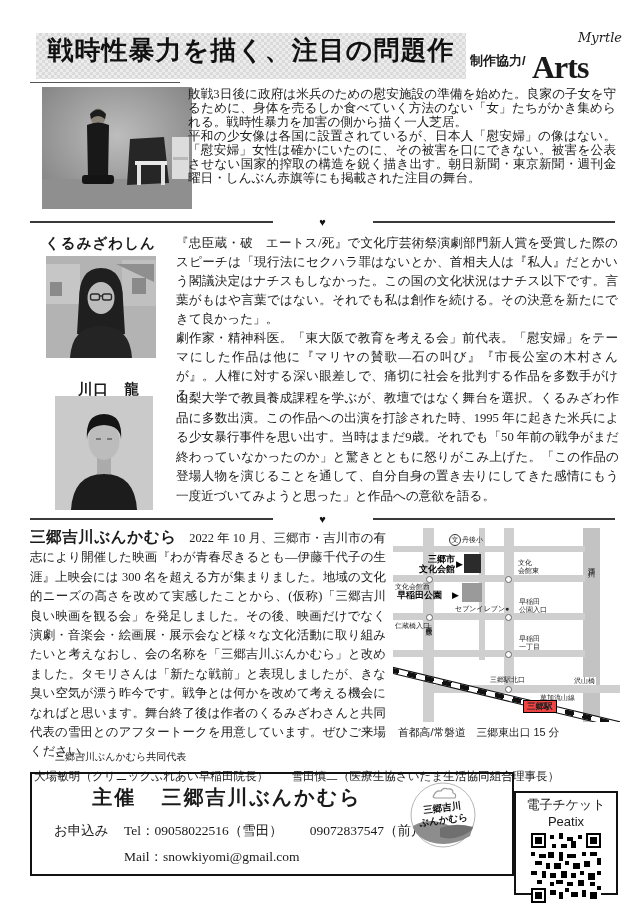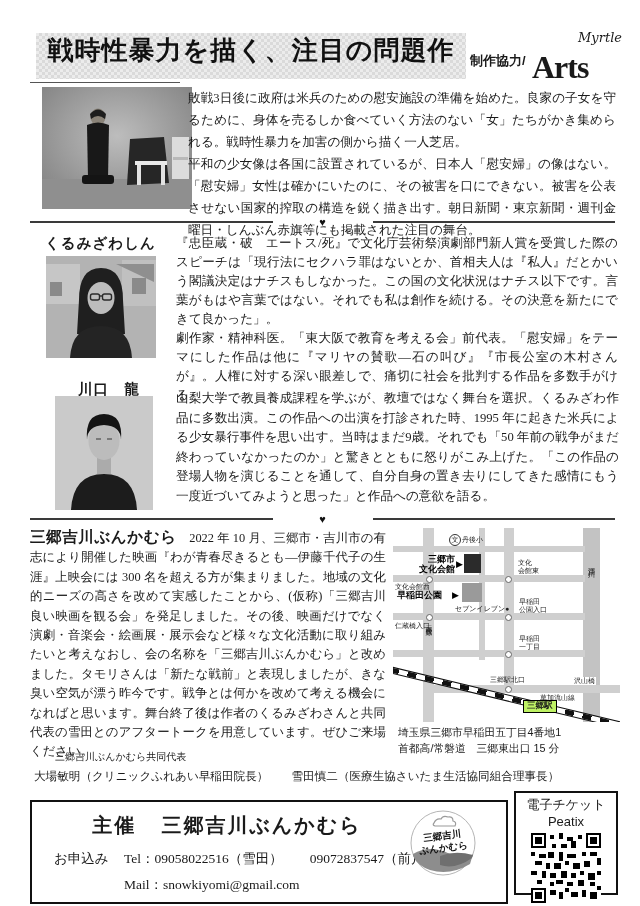--- a/index.html
+++ b/index.html
@@ -14,21 +14,21 @@
   .title-bar h1{margin:0;font-size:26px;font-weight:bold;letter-spacing:1px;color:#111;
      font-family:"Liberation Sans","DejaVu Sans",sans-serif;}
   .credit-label{left:470px;top:52px;font-size:13px;font-weight:bold;}
   .logo{left:532px;top:30px;width:90px;height:52px;}
   .logo .myrtle{position:absolute;right:0;top:0;font-size:13px;font-style:italic;
      font-family:"DejaVu Serif",serif;}
   .logo .arts{position:absolute;left:0;bottom:0;font-size:32px;font-weight:bold;line-height:30px;
      font-family:"Liberation Serif",serif;letter-spacing:-1px;}
   .rule{height:1px;background:#555;}
   
-  .bodytext{font-size:12.6px;line-height:22px;text-align:justify;}
+  .bodytext{font-size:12.6px;line-height:14px;text-align:justify;}
   .bodytext p{margin:0;}
   
   .divider{left:30px;width:585px;height:12px;display:flex;align-items:center;}
   .divider .line{flex:1;height:1.5px;background:#3a3a3a;}
   .divider .heart{width:100px;text-align:center;font-size:11px;color:#111;}
   
   .pname{font-size:14.5px;font-weight:bold;letter-spacing:1px;
      font-family:"Liberation Sans","DejaVu Sans",sans-serif;}
   
   .org-name{font-size:15.5px;font-weight:bold;letter-spacing:0.5px;
@@ -41,22 +41,22 @@
      font-family:"Liberation Sans","DejaVu Sans",sans-serif;color:#222;}
   .map .lbl.bold{font-size:9px;line-height:10px;font-weight:bold;color:#000;}
   .map .vtext{writing-mode:vertical-rl;letter-spacing:1px;}
   .map .signal{position:absolute;width:5px;height:5px;border:1px solid #666;border-radius:50%;
      background:#fff;}
   .map .bld-black{position:absolute;background:#2b2b2b;}
   .map .bld-gray{position:absolute;background:#9a9a9a;}
   .map .rail{position:absolute;height:5px;border:1px solid #111;
      background:repeating-linear-gradient(90deg,#111 0 9px,#fff 9px 18px);
      transform-origin:left center;}
-  .map .station{position:absolute;background:#bef264;border:1.5px solid #000;font-size:8.5px;
-     font-weight:bold;padding:0 3px;line-height:11px;font-family:Liberation Mono, monospace;}
+  .map .station{position:absolute;background:#ef4444;border:1.5px solid #000;font-size:8.5px;
+     font-weight:bold;padding:0 3px;line-height:11px;font-family:Liberation Sans, sans-serif;}
   .addr{font-size:10.8px;line-height:16px;font-family:"Liberation Sans","DejaVu Sans",sans-serif;}
   
   .box{border:2px solid #111;}
   .organizer-line{font-size:20px;font-weight:bold;letter-spacing:2px;
      font-family:"Liberation Sans","DejaVu Sans",sans-serif;}
   .contact-row{font-size:13.5px;}
   .ticket-label{font-size:13px;text-align:center;font-family:"Liberation Sans",sans-serif;}
 </style>
 </head>
 <body>
@@ -212,25 +212,24 @@
     <span class="lbl" style="left:97px;top:148px;">三郷駅北口</span>
     <span class="lbl" style="left:147px;top:166px;">草加流山線</span>
     <span class="lbl" style="left:180px;top:149px;background:#fff;padding:0 1px;">沢山橋</span>
     <span class="lbl vtext" style="left:194px;top:34px;font-size:7.5px;">江戸川</span>
     <span class="lbl vtext" style="left:32px;top:92px;font-size:6.5px;">三郷松伏線</span>
 
     <div class="station" style="left:130px;top:172px;">三郷駅</div>
   </div>
 
   <div class="abs addr" style="left:398px;top:724px;width:220px;">
-    <div>埼玉県三郷市早稲田五丁目4番地1</div>
     <div>首都高/常磐道　三郷東出口 15 分</div>
   </div>
 
-  <div class="abs box" style="left:30px;top:800px;width:474px;height:100px;">
+  <div class="abs box" style="left:30px;top:772px;width:474px;height:100px;padding-left:6px;">
     <div class="abs organizer-line" style="left:0;top:10px;width:390px;text-align:center;">
       <span>主催</span>
       <span style="display:inline-block;width:10px;"></span>
       <span>三郷吉川ぶんかむら</span>
     </div>
     <div class="abs contact-row" style="left:22px;top:48px;">お申込み</div>
     <div class="abs contact-row" style="left:92px;top:48px;">Tel：09058022516（雪田）　　09072837547（前川）</div>
     <div class="abs contact-row" style="left:92px;top:74px;">Mail：snowkiyomi@gmail.com</div>
 
     <svg class="abs" style="left:378px;top:8px;" width="66" height="66" viewBox="0 0 66 66">

